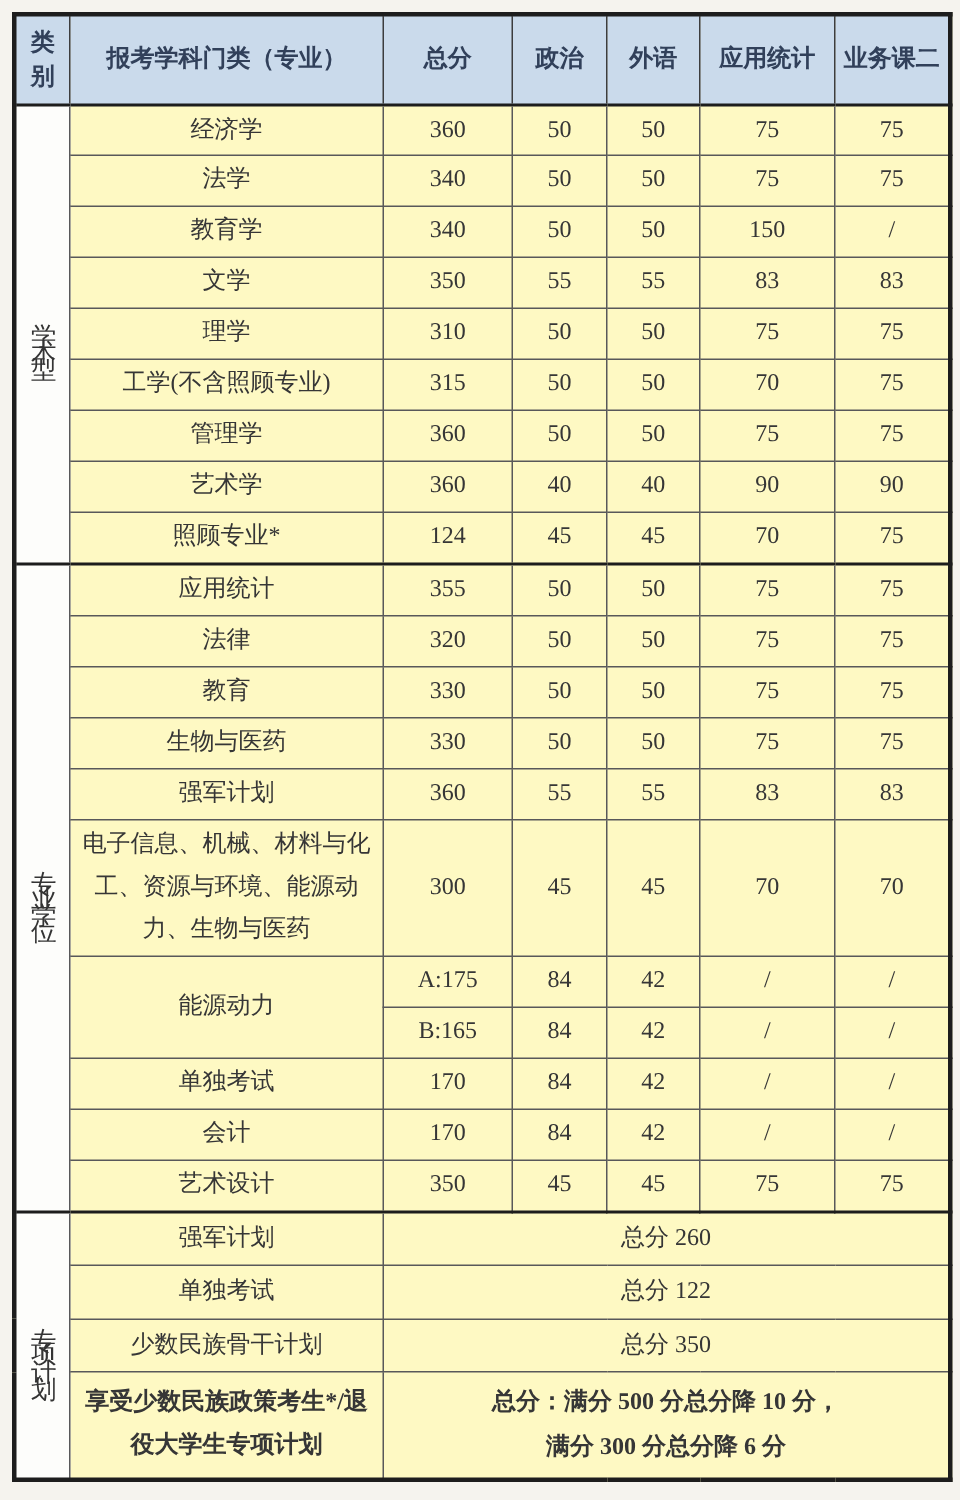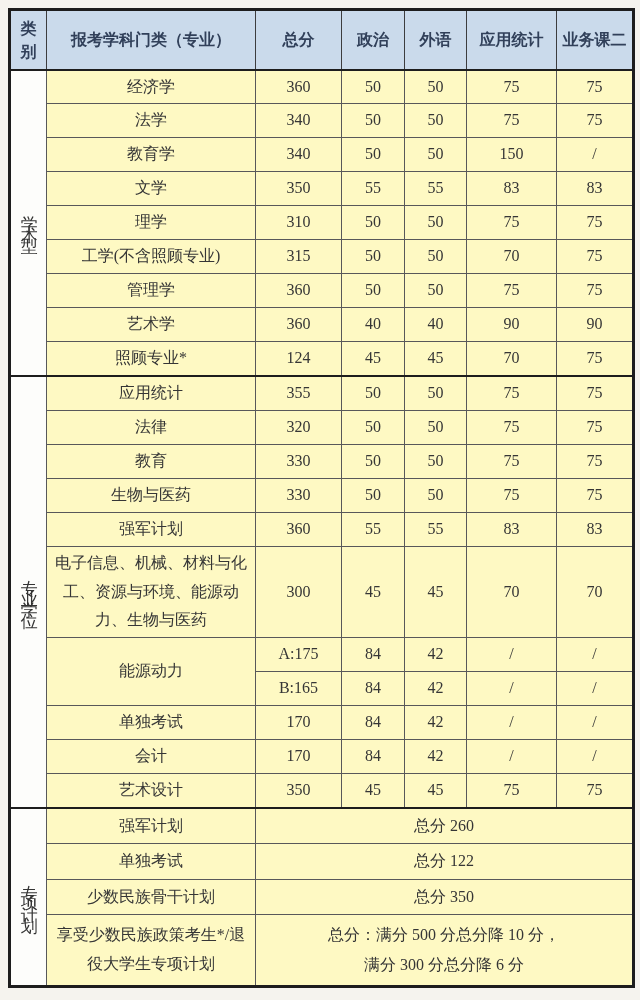--- a/index.html
+++ b/index.html
@@ -38,21 +38,21 @@
     text-align: center;
     vertical-align: middle;
     border: 1px solid #3c3c3e;
     border-bottom: 2.5px solid #1d1d1d;
     padding: 2px;
     word-break: break-all;
     line-height: 1.45;
   }
   tbody tr { height: 34px; }
   tbody tr.tall3 { height: 90px; }
-  tbody tr.tall2 { height: 72px; }
+  tbody tr.tall2 { height: 72px; font-weight: bold; }
   tbody td {
     border: 1px solid #58585a;
     text-align: center;
     vertical-align: middle;
     font-size: 16px;
     color: #363636;
     padding: 2px 4px;
     word-break: break-all;
     line-height: 1.55;
   }

